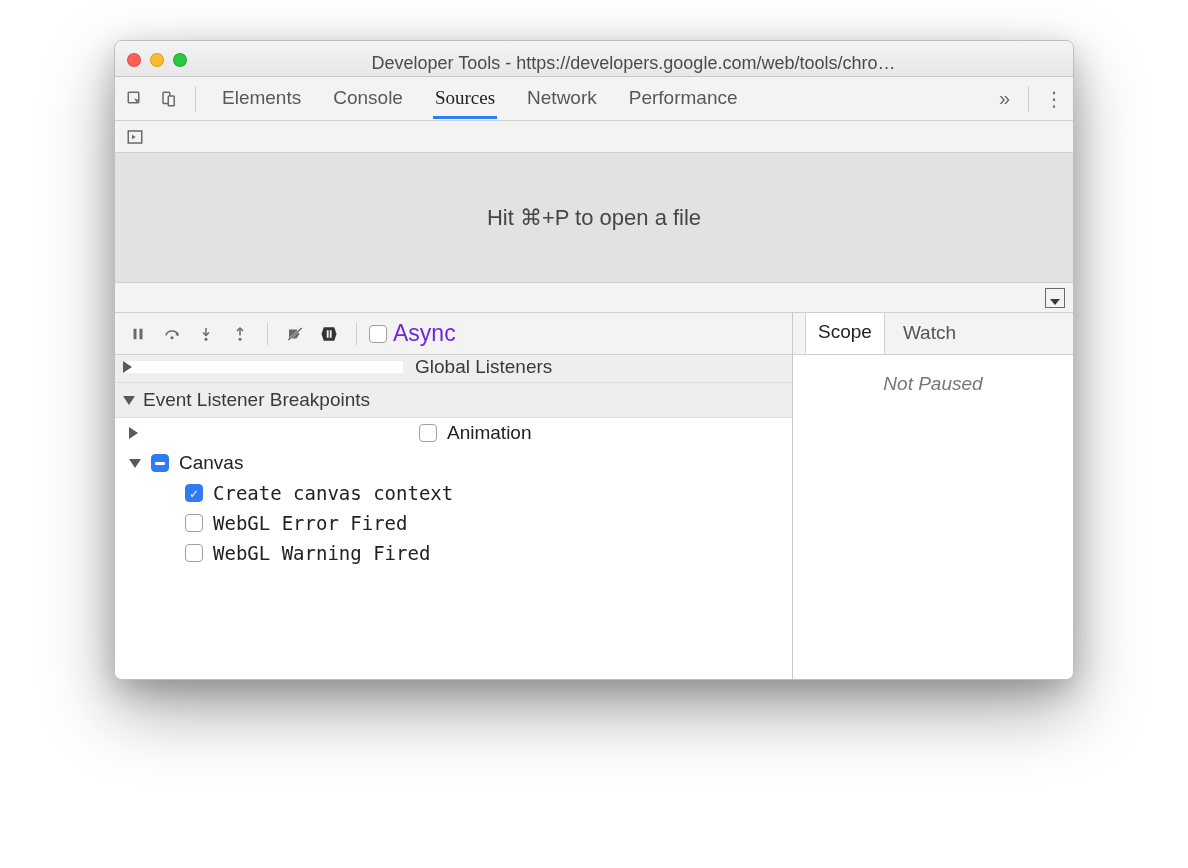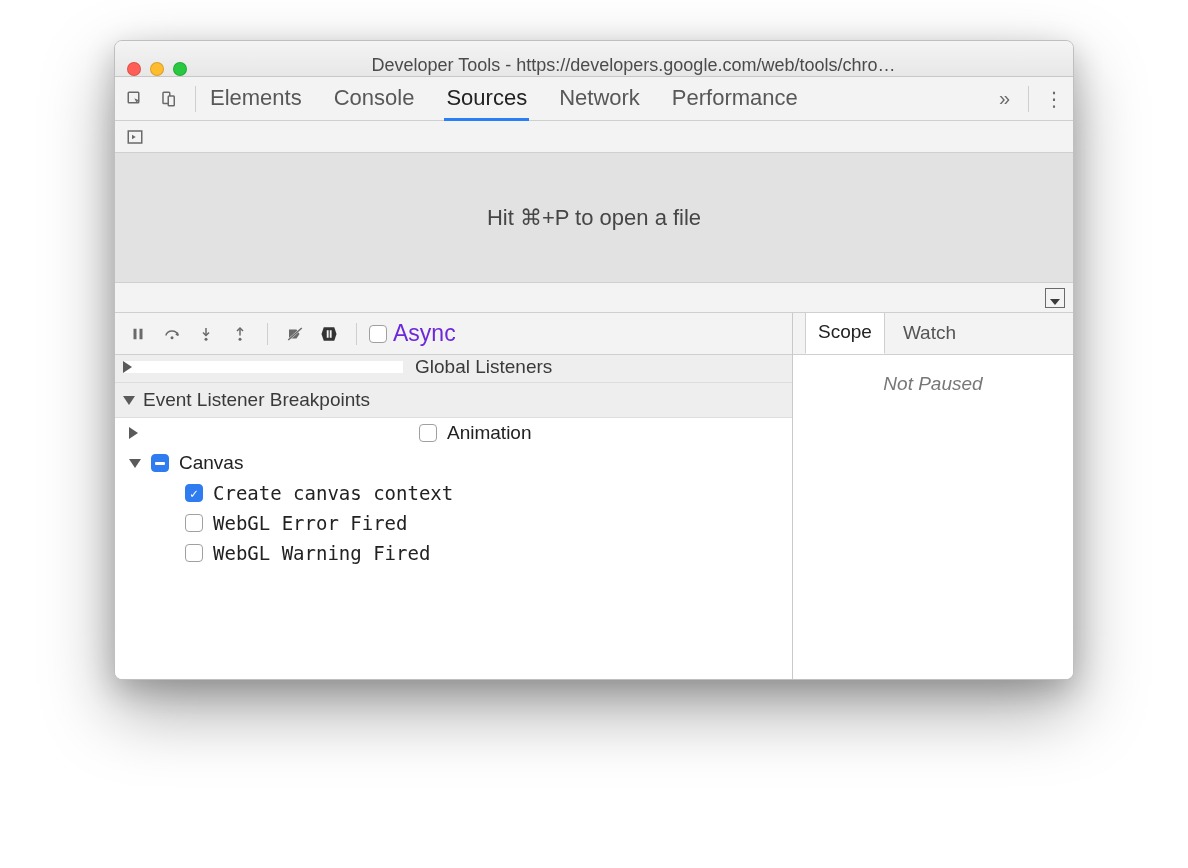--- a/index.html
+++ b/index.html
@@ -22,22 +22,22 @@
     box-shadow: 0 30px 70px rgba(0,0,0,.35), 0 10px 30px rgba(0,0,0,.2);
     background: #f1f1f1;
     display: flex;
     flex-direction: column;
   }
 
   
   .titlebar {
     height: 36px;
     display: flex;
-    align-items: flex-end;
-    padding: 0 12px;
+    align-items: flex-start;
+    padding: 12px 12px;
     background: linear-gradient(#f4f4f4, #e7e7e7);
     border-bottom: 1px solid #c7c7c7;
     gap: 9px;
   }
   .traffic { width: 14px; height: 14px; border-radius: 50%; border: 1px solid rgba(0,0,0,.15); }
   .tr-close { background:#ff5f57; }
   .tr-min   { background:#febc2e; }
   .tr-max   { background:#28c840; }
   .title-text {
     margin-left: 10px;
@@ -59,23 +59,23 @@
     align-items:center;
     padding:0 6px;
     gap:6px;
   }
   .iconbtn {
     width:28px; height:28px; display:flex; align-items:center; justify-content:center;
     color:#6a6a6a; border-radius:3px;
   }
   .iconbtn svg { width:18px; height:18px; }
   .vdiv { width:1px; height:26px; background:#cfcfcf; margin:0 6px; }
-  .tabs { display:flex; gap:28px; margin-left:0; flex:1; align-items:center; font-size:22px; color:#585858;}
+  .tabs { display:flex; gap:28px; margin-left:12px; flex:1; align-items:center; font-size:19px; color:#585858;}
   .tab { padding:8px 2px 10px; cursor:pointer; }
-  .tab.active { color:#222; border-bottom:3px solid #2a7ff3; padding-bottom:7px; }
+  .tab.active { color:#222; border-bottom:3px solid #2a7ff3; padding-bottom:7px;font-family:Liberation Serif, serif; }
   .more { margin-left:auto; color:#6a6a6a; padding:0 6px; font-size:20px;}
   .kebab { width:26px; text-align:center; color:#6a6a6a; font-size:20px; }
 
   
   .subbar {
     height:32px; background:#f3f3f3; border-bottom:1px solid #cfcfcf;
     display:flex; align-items:center; padding:0 8px;
   }
   .subbar .iconbtn { width:24px; height:24px;}
 

